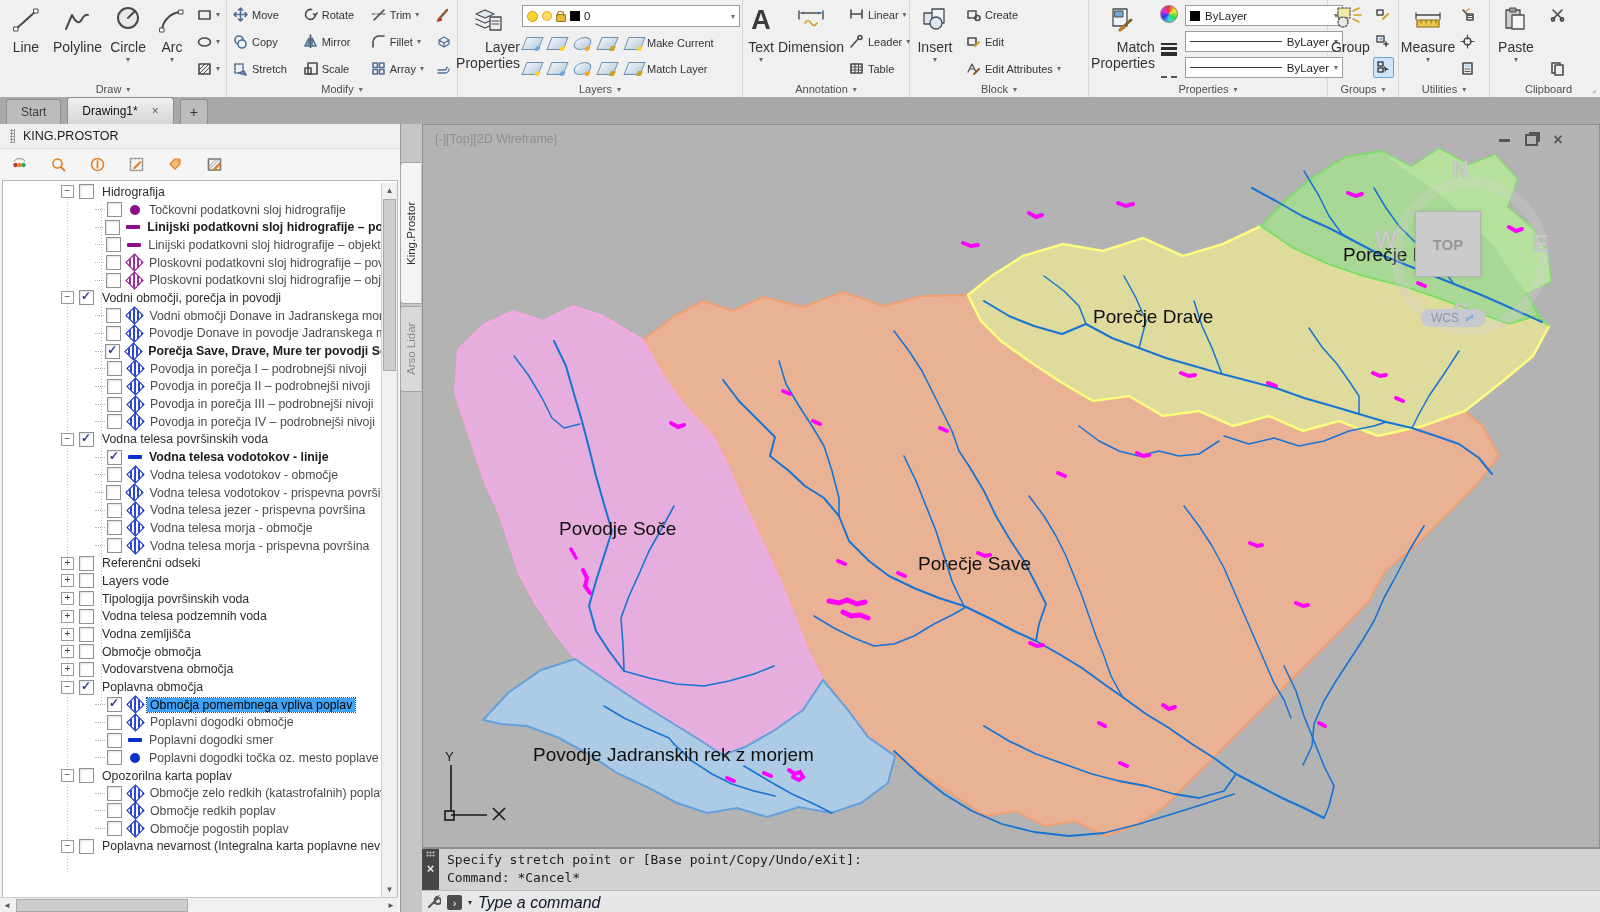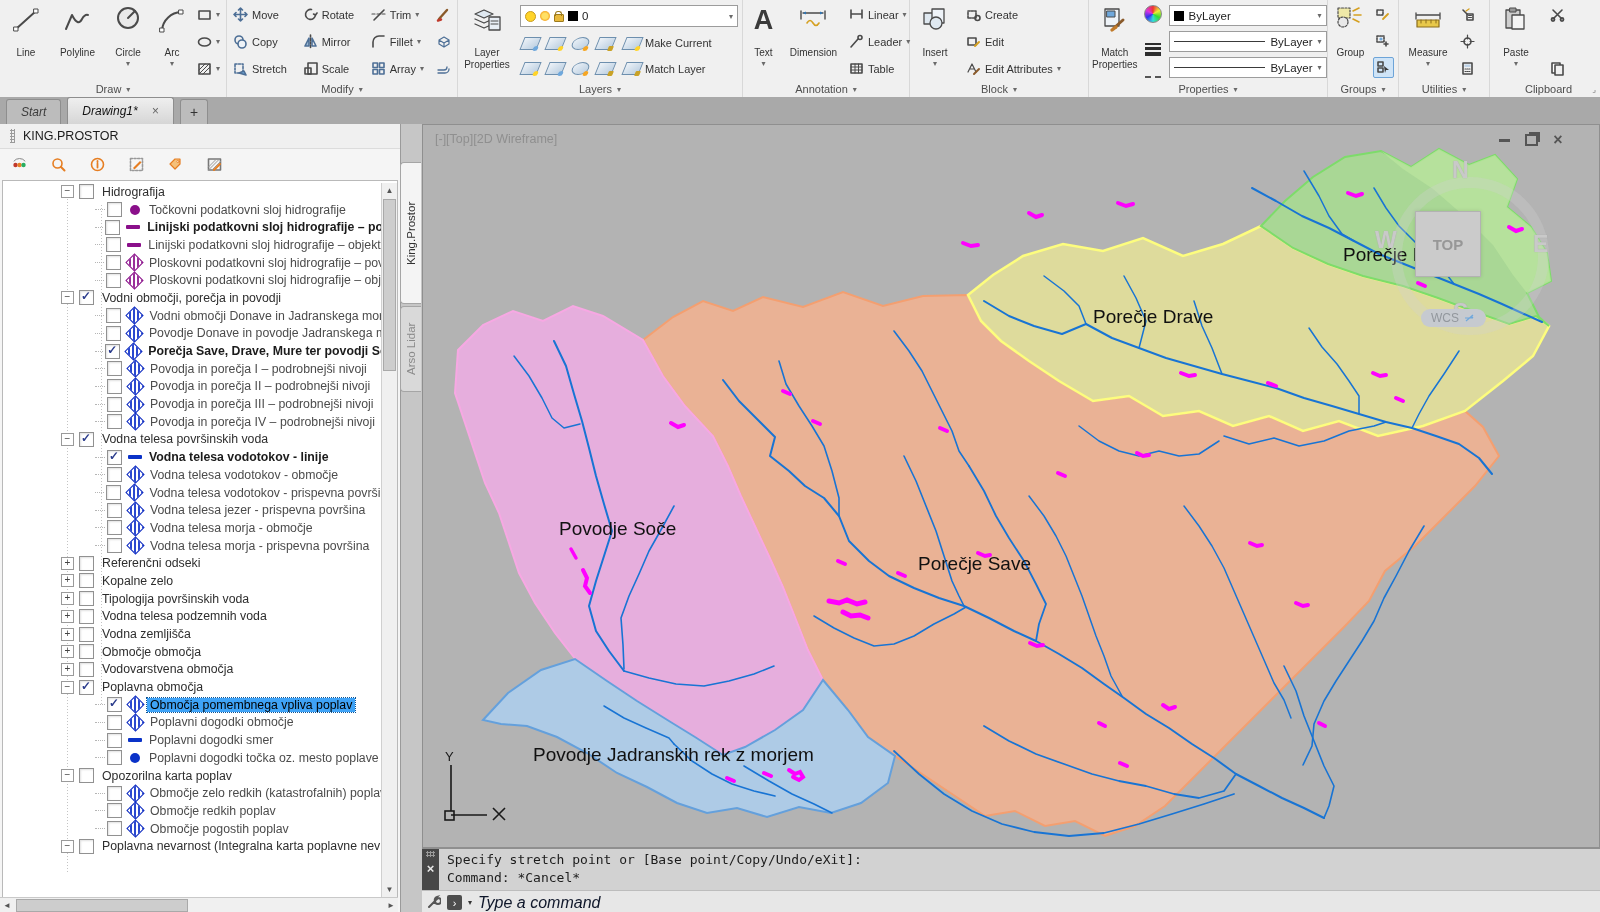--- a/index.html
+++ b/index.html
@@ -7,21 +7,21 @@
        font-family:"Liberation Sans",sans-serif;-webkit-font-smoothing:antialiased;}
   
   #ribbon{position:absolute;left:0;top:0;width:1600px;height:97px;background:#f0f0f0;
           border-bottom:1px solid #a9a9a9;display:flex;}
   .rpanel{height:97px;border-right:1px solid #d8d8d8;display:flex;flex-direction:column;flex:none;}
   .rbody{flex:1;display:flex;padding:2px 3px 0 3px;gap:2px;}
   .rlabel{height:16px;font-size:11px;color:#4e4e4e;display:flex;align-items:center;justify-content:center;gap:5px;}
   .dar{font-size:8px;color:#6a6a6a;}
   .bb{display:flex;flex-direction:column;align-items:center;justify-content:flex-start;
       padding-top:3px;border-radius:2px;}
-  .bb .blab{font-size:10px;color:#333;line-height:1.15;text-align:center;margin-top:12px;}
+  .bb .blab{font-size:14px;color:#333;line-height:1.15;text-align:right;margin-top:4px;}
   .sb{display:flex;align-items:center;gap:4px;font-size:11px;color:#333;height:19px;padding:0 2px;border-radius:2px;}
   .scol{display:flex;flex-direction:column;justify-content:space-between;padding:3px 1px;}
   svg.i26{width:30px;height:30px;stroke:#4a4a4a;stroke-width:2;fill:none;stroke-linecap:round;stroke-linejoin:round;}
   svg.i15{width:15px;height:15px;stroke:#4d6f96;stroke-width:1.6;fill:none;stroke-linecap:round;stroke-linejoin:round;flex:none;}
   
   .layerdrop{display:flex;align-items:center;gap:4px;border:1px solid #9c9c9c;background:#fff;
              height:20px;width:208px;padding:0 4px;font-size:11.5px;color:#222;}
   .bulb{width:9px;height:9px;border-radius:50%;background:#ffd42a;border:1px solid #c89b1e;flex:none;}
   .sun{width:10px;height:10px;border-radius:50%;background:radial-gradient(#ffe066 40%,#f5a623 70%);flex:none;}
   .lock{width:8px;height:6px;background:#e8b93c;border:1px solid #9c7a1c;border-radius:1px;position:relative;flex:none;margin-top:3px;}
@@ -38,21 +38,21 @@
          width:148px;padding:0 4px;font-size:11.5px;color:#222;}
   .pdrop .fill{flex:1;}
   .lineSample{flex:1;height:0;border-top:1.6px solid #3a3a3a;}
   .colorwheel{width:16px;height:16px;border-radius:50%;background:conic-gradient(#e33,#ee3,#3d3,#3dd,#33e,#d3d,#e33);border:1px solid #888;}
   .lwicon{display:flex;flex-direction:column;gap:2px;width:16px;}
   .lwicon i{display:block;height:2px;background:#2e2e2e;}
   .lwicon i:nth-child(2){height:3px}.lwicon i:nth-child(3){height:4px}
   .ltline{width:16px;height:0;border-top:2px dashed #555;}
   .hl{background:#cfe4f7;border:1px solid #6da4d8;border-radius:2px;}
   
-  #filetabs{position:absolute;left:0;top:97px;width:1600px;height:27px;background:#a9a9a9;display:flex;align-items:flex-end;font-style:italic;}
+  #filetabs{position:absolute;left:0;top:97px;width:1600px;height:27px;background:#a9a9a9;display:flex;align-items:flex-end;}
   .ftab{height:24px;display:flex;align-items:center;padding:0 14px;font-size:12px;color:#3c3c3c;
         background:#bcbcbc;border:1px solid #8e8e8e;border-bottom:none;border-radius:3px 3px 0 0;margin-left:6px;gap:14px;}
   .ftab.active{background:linear-gradient(#efefef,#d6d6d6);color:#111;height:26px;}
   .ftab .x{color:#666;font-size:12px;}
   .ftab.plus{padding:0 9px;font-size:14px;color:#333;}
   
   #king-panel{position:absolute;left:0;top:124px;width:400px;height:788px;background:#f5f5f5;border-right:1px solid #9a9a9a;}
   #king-head{height:24px;background:#f0f0f0;border-bottom:1px solid #dcdcdc;display:flex;align-items:center;
              font-size:12.5px;color:#1a1a1a;padding-left:10px;gap:8px;}
   .griddots{width:5px;height:14px;background-image:radial-gradient(#9a9a9a 1px,transparent 1.2px);background-size:3px 3px;}
@@ -760,21 +760,21 @@
             <span class="tlabel">Vodna telesa morja - prispevna površina</span>
           </div>
           <div class="trow lv0">
             <span class="exbox">+</span>
             <span class="cbox"></span>
             <span class="tlabel">Referenčni odseki</span>
           </div>
           <div class="trow lv0">
             <span class="exbox">+</span>
             <span class="cbox"></span>
-            <span class="tlabel">Kopalne zelo</span>
+            <span class="tlabel">Layers vode</span>
           </div>
           <div class="trow lv0">
             <span class="exbox">+</span>
             <span class="cbox"></span>
             <span class="tlabel">Tipologija površinskih voda</span>
           </div>
           <div class="trow lv0">
             <span class="exbox">+</span>
             <span class="cbox"></span>
             <span class="tlabel">Vodna telesa podzemnih voda</span>

